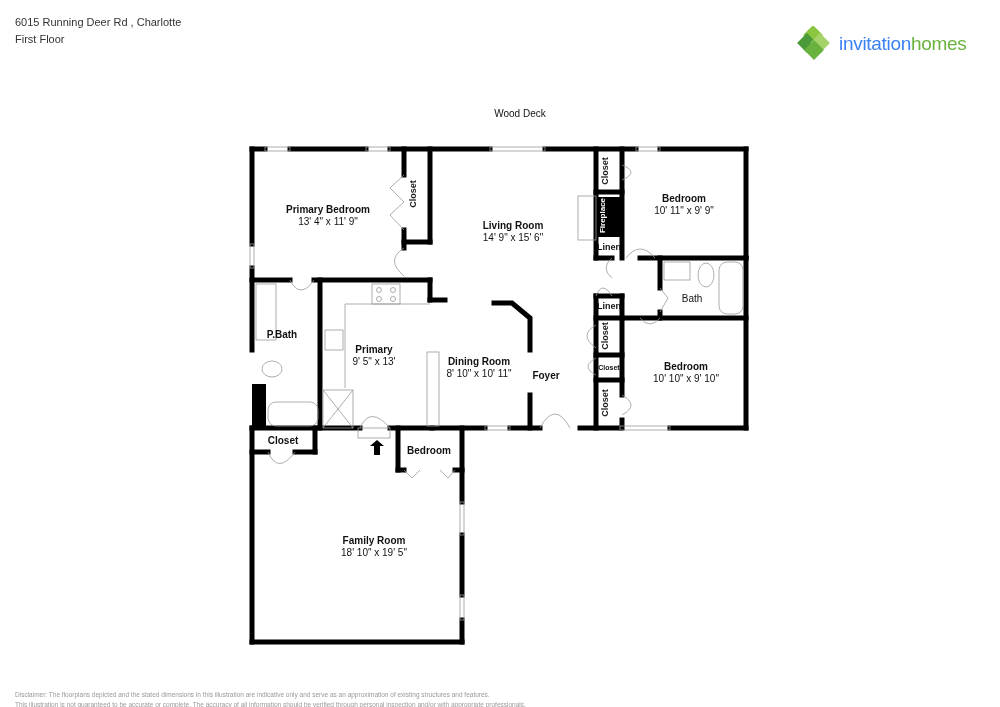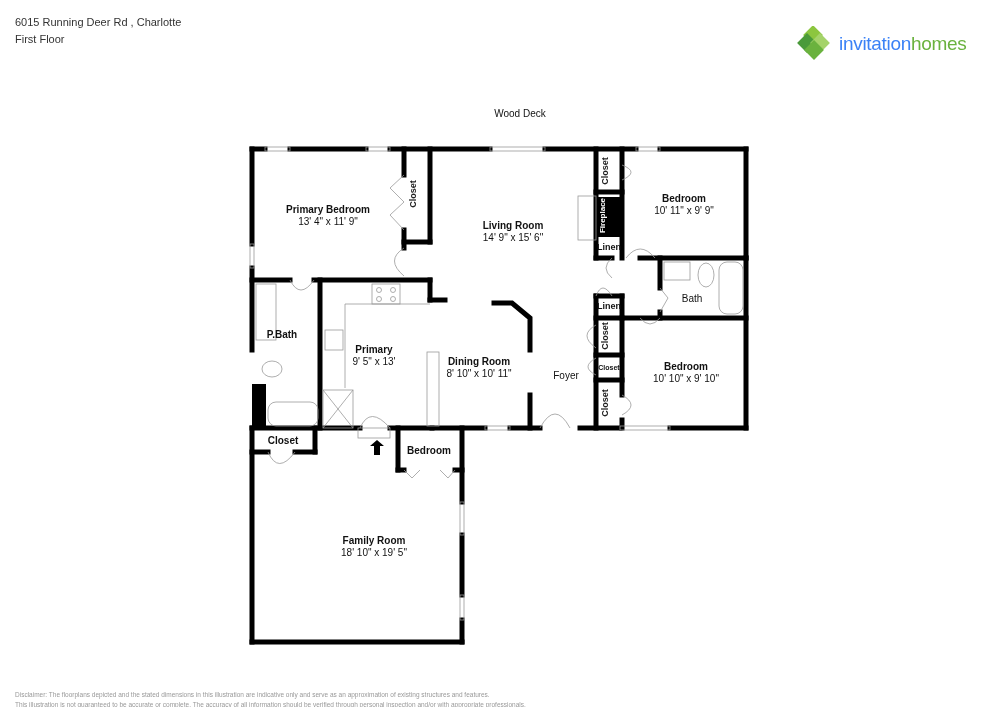--- a/index.html
+++ b/index.html
@@ -154,21 +154,21 @@
 
 <div class="lbl" style="left:328px;top:204px"><b>Primary Bedroom</b><span>13' 4" x 11' 9"</span></div>
 <div class="lbl" style="left:513px;top:220px"><b>Living Room</b><span>14' 9" x 15' 6"</span></div>
 <div class="lbl" style="left:684px;top:193px"><b>Bedroom</b><span>10' 11" x 9' 9"</span></div>
 <div class="lbl" style="left:686px;top:361px"><b>Bedroom</b><span>10' 10" x 9' 10"</span></div>
 <div class="lbl" style="left:374px;top:344px"><b>Primary</b><span>9' 5" x 13'</span></div>
 <div class="lbl" style="left:479px;top:356px"><b>Dining Room</b><span>8' 10" x 10' 11"</span></div>
 <div class="lbl" style="left:374px;top:535px"><b>Family Room</b><span>18' 10" x 19' 5"</span></div>
 <div class="lbl" style="left:282px;top:329px;font-weight:bold">P.Bath</div>
 <div class="lbl" style="left:692px;top:293px;font-weight:normal">Bath</div>
-<div class="lbl" style="left:566px;top:370px;font-weight:normal">Foyer</div>
+<div class="lbl" style="left:546px;top:370px;font-weight:bold">Foyer</div>
 <div class="lbl" style="left:429px;top:445px;font-weight:bold">Bedroom</div>
 <div class="lbl" style="left:283px;top:435px;font-weight:bold">Closet</div>
 <div class="lbl" style="left:609px;top:241px;font-weight:bold;font-size:9px">Linen</div>
 <div class="lbl" style="left:609px;top:300px;font-weight:bold;font-size:9px">Linen</div>
 <div class="lbl" style="left:609px;top:362px;font-weight:bold;font-size:7px">Closet</div>
 
 <div class="vlbl" style="left:399px;top:189px">Closet</div>
 <div class="vlbl" style="left:591px;top:166px">Closet</div>
 <div class="vlbl" style="left:585px;top:211px;color:#fff;font-size:8px">Fireplace</div>
 <div class="vlbl" style="left:591px;top:331px">Closet</div>

